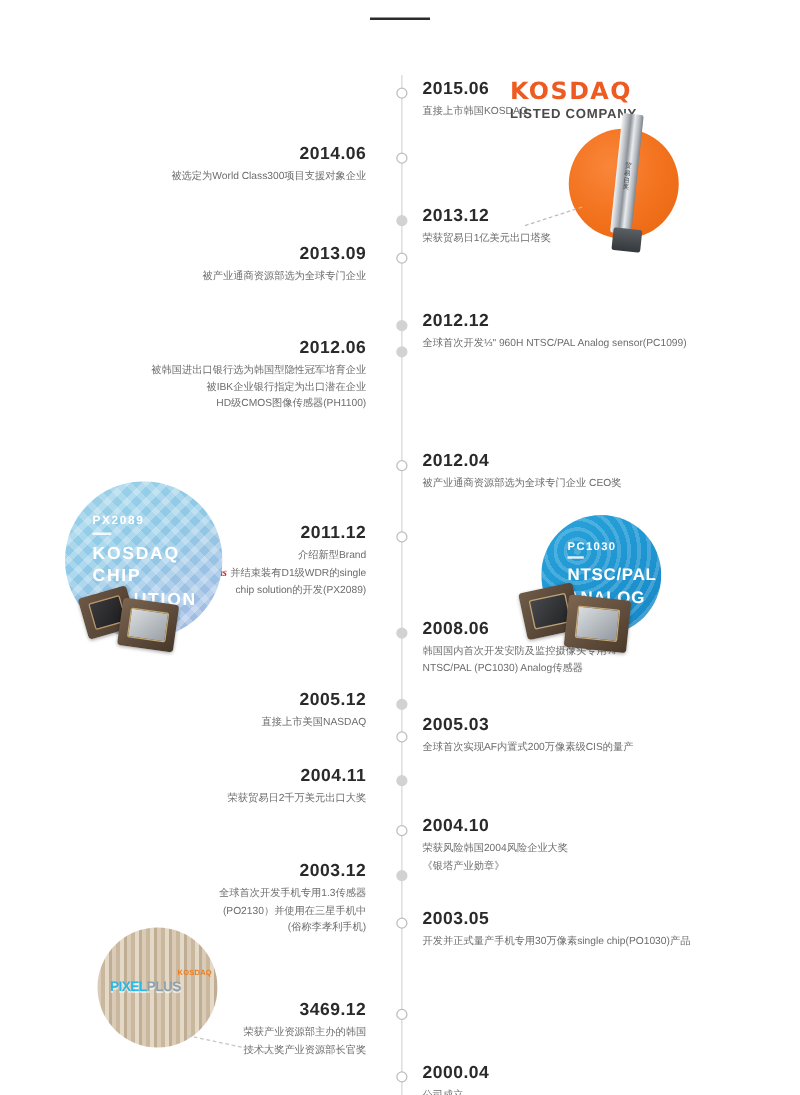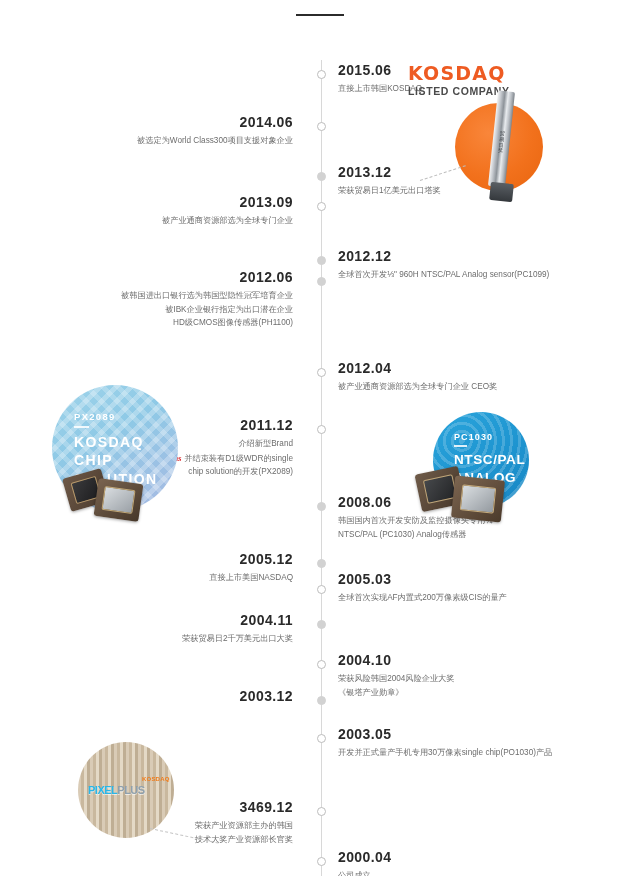--- a/index.html
+++ b/index.html
@@ -393,20 +393,25 @@
       </div>
       <div class="event ev-right" style="top: 652px;">
         <div class="ev-date">2004.10</div>
         <div class="ev-desc">
           <span class="ev-line">荣获风险韩国2004风险企业大奖</span>
           <span class="ev-line">《银塔产业勋章》</span>
         </div>
       </div>
       <div class="event ev-left" style="top: 688px;">
         <div class="ev-date">2003.12</div>
+        <div class="ev-desc">
+          <span class="ev-line">全球首次开发手机专用1.3传感器</span>
+          <span class="ev-line">(PO2130）并使用在三星手机中</span>
+          <span class="ev-line">(俗称李孝利手机)</span>
+        </div>
       </div>
       <div class="event ev-right" style="top: 726px;">
         <div class="ev-date">2003.05</div>
         <div class="ev-desc">
           <span class="ev-line">开发并正式量产手机专用30万像素single chip(PO1030)产品</span>
         </div>
       </div>
       <div class="event ev-left" style="top: 799px;">
         <div class="ev-date">3469.12</div>
         <div class="ev-desc">

